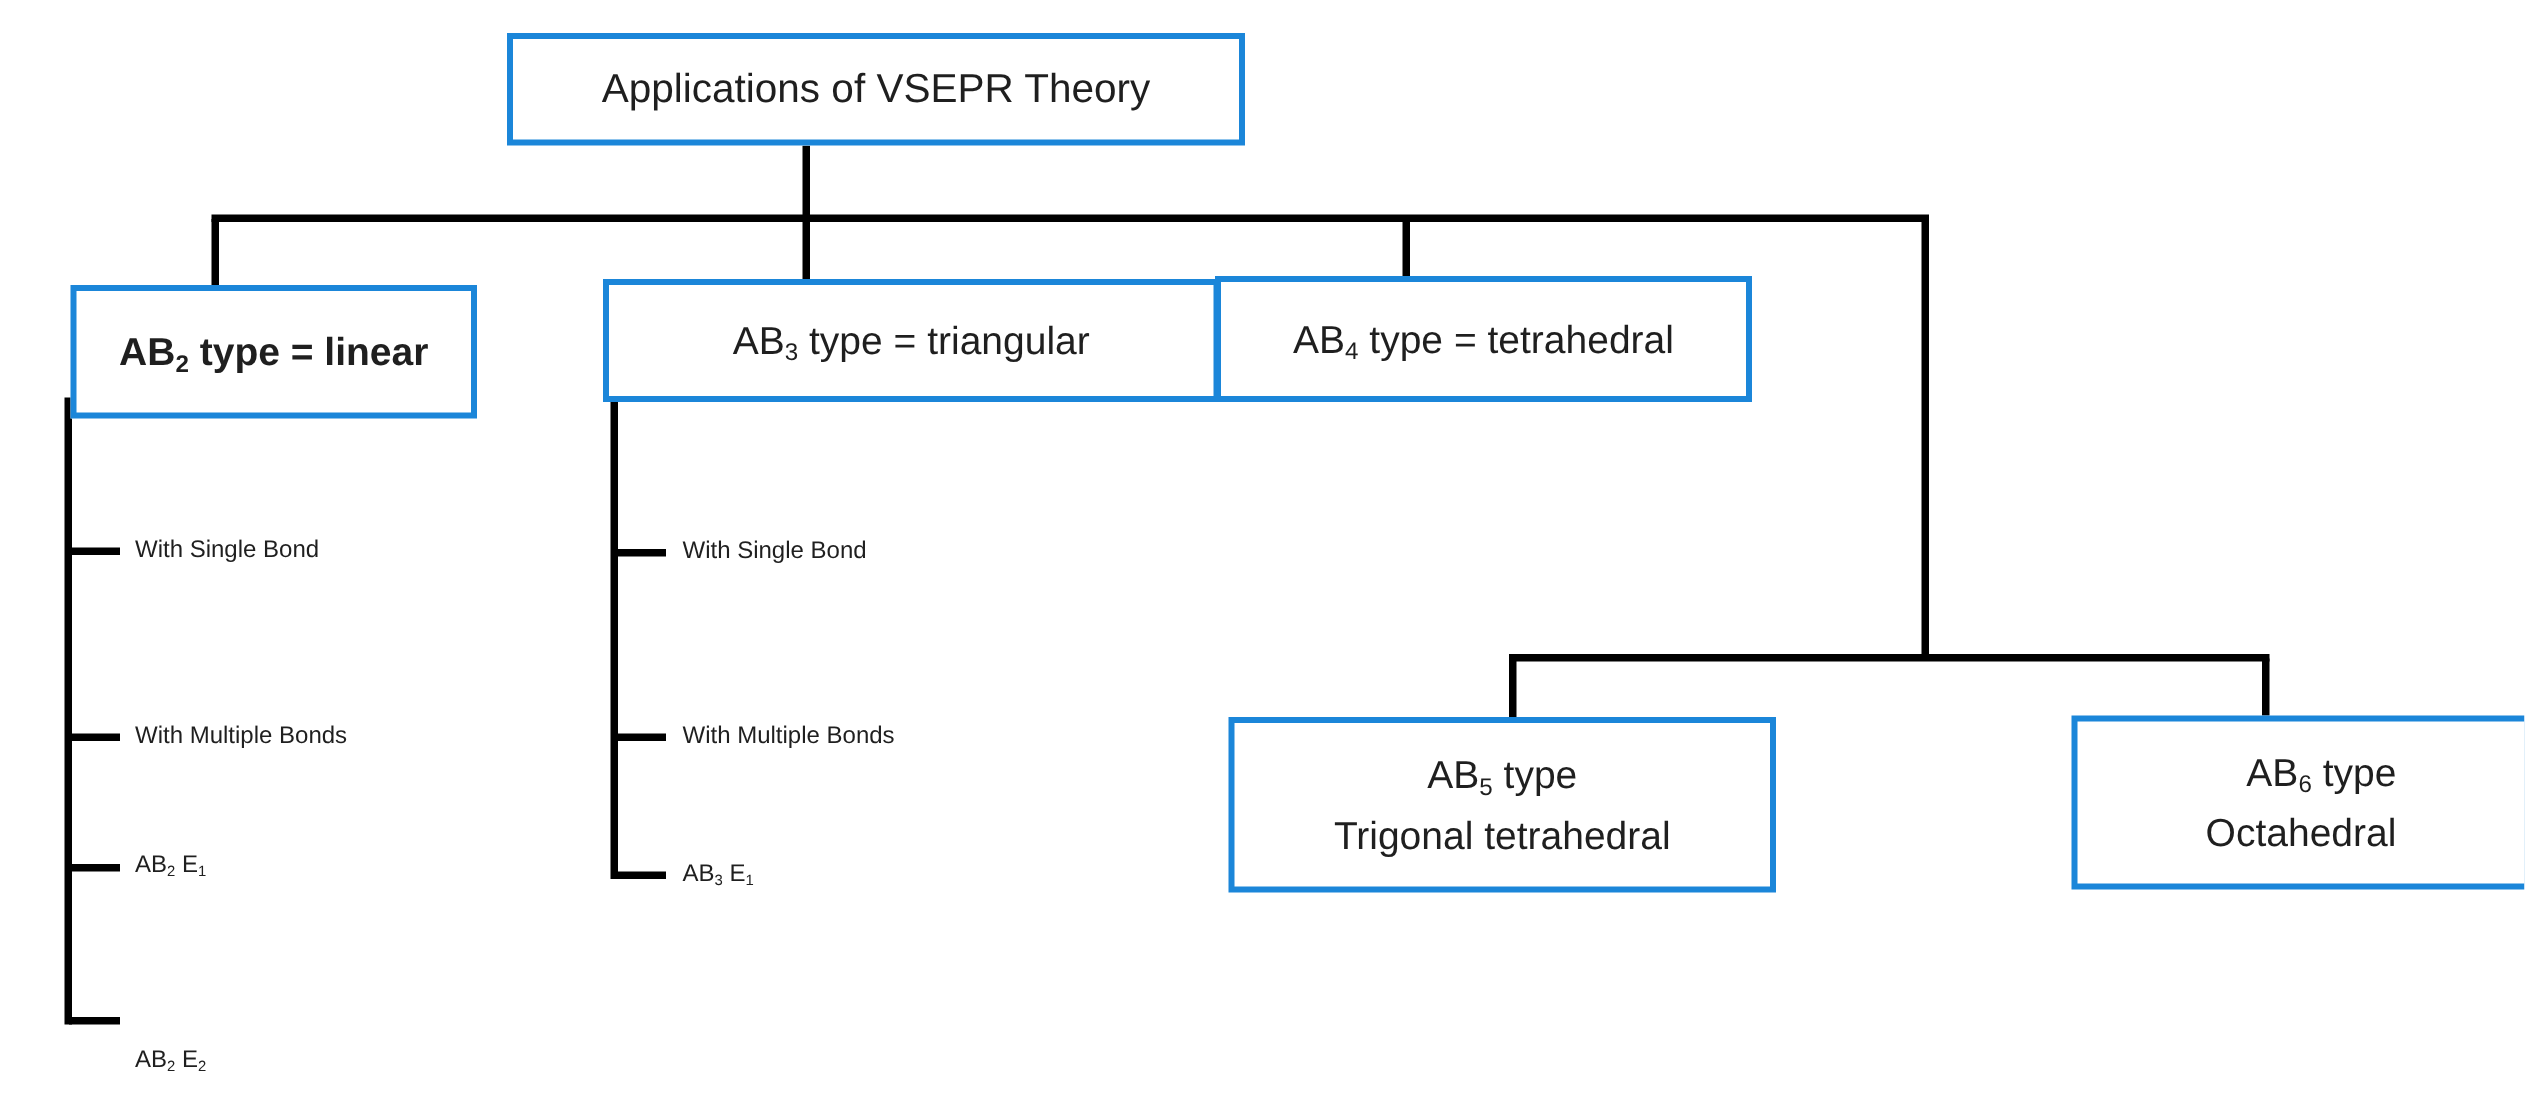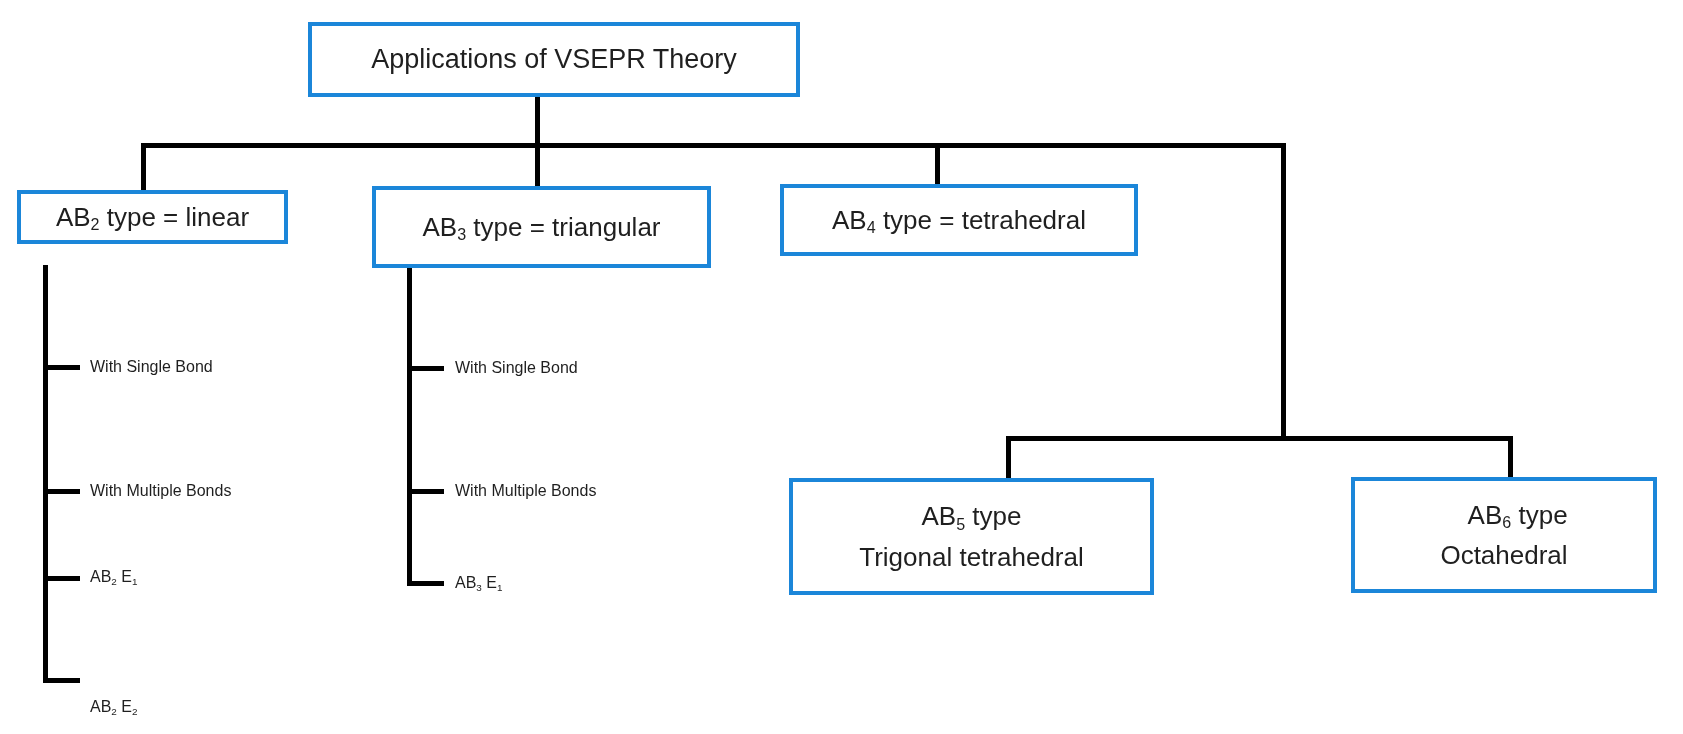--- a/index.html
+++ b/index.html
@@ -26,20 +26,21 @@
     position: absolute;
     border: 4px solid var(--box-border);
     background: #ffffff;
     display: flex;
     align-items: center;
     justify-content: center;
     text-align: center;
     font-size: 26px;
     color: var(--text);
     line-height: 1.55;
+    margin-left: 30px;
   }
   .box.title { font-size: 27px; }
   .box .lbl { display: block; }
   .leaf {
     position: absolute;
     font-size: 16px;
     line-height: 30px;
     white-space: nowrap;
     color: var(--text);
   }
@@ -71,29 +72,29 @@
 
   <div class="line" style="left:407px; top:266px; width:5px;  height:320px;"></div>
   <div class="line" style="left:410px; top:366px; width:34px; height:5px;"></div>
   <div class="line" style="left:410px; top:489px; width:34px; height:5px;"></div>
   <div class="line" style="left:410px; top:581px; width:34px; height:5px;"></div>
 
   <div class="box title" style="left:308px; top:22px; width:492px; height:75px;">
     <span class="lbl">Applications of VSEPR Theory</span>
   </div>
 
-  <div class="box" style="left:17px; top:190px; width:271px; height:54px;">
+  <div class="box" style="left:17px; top:190px; width:271px; height:89px;font-weight:bold;">
     <span class="lbl"><span>AB</span><span class="sub">2</span><span> type = linear</span></span>
   </div>
 
-  <div class="box" style="left:372px; top:186px; width:339px; height:82px;">
+  <div class="box" style="left:372px; top:186px; width:411px; height:82px;">
     <span class="lbl"><span>AB</span><span class="sub">3</span><span> type = triangular</span></span>
   </div>
 
-  <div class="box" style="left:780px; top:184px; width:358px; height:72px;">
+  <div class="box" style="left:780px; top:184px; width:358px; height:84px;">
     <span class="lbl"><span>AB</span><span class="sub">4</span><span> type = tetrahedral</span></span>
   </div>
 
   <div class="box" style="left:789px; top:478px; width:365px; height:117px;">
     <span class="lbl">
       <span><span>AB</span><span class="sub">5</span><span> type</span></span><br>
       <span>Trigonal tetrahedral</span>
     </span>
   </div>
 

